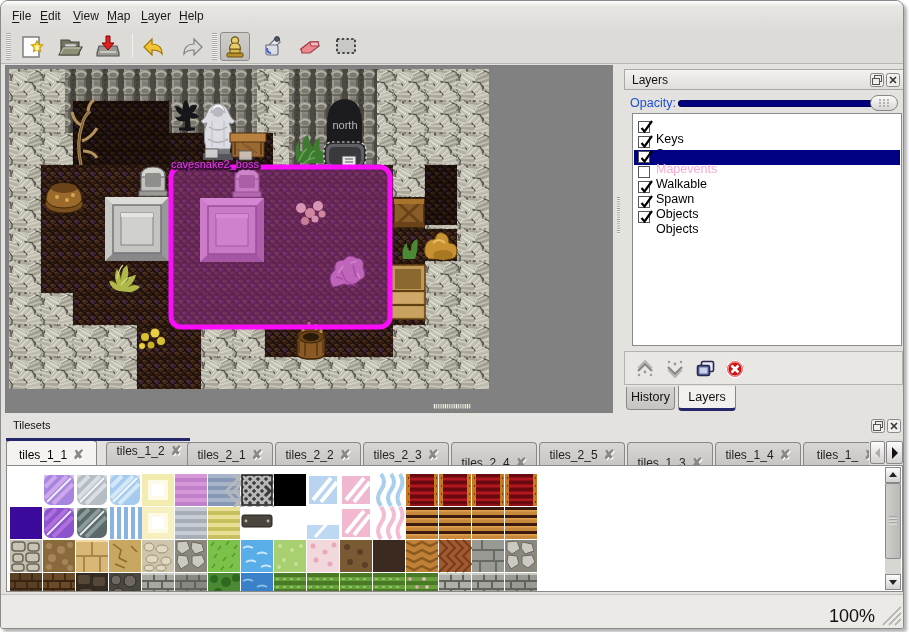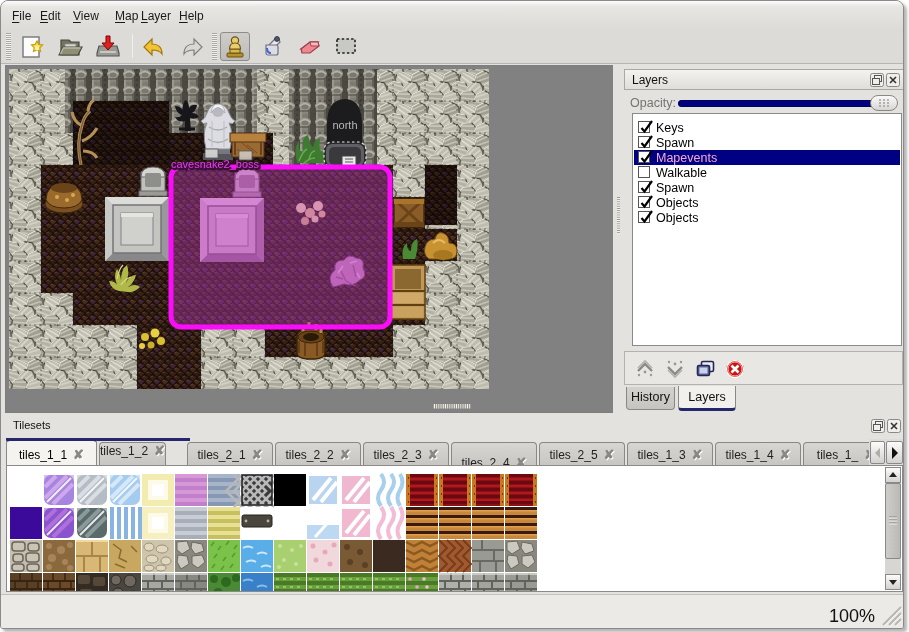--- a/index.html
+++ b/index.html
@@ -19,21 +19,21 @@
 #mappane{position:absolute;left:4px;top:64px;width:608px;height:348px;background:#818181;
  border:1px solid #7e7e7e;border-right:none}
 #map{position:absolute;left:3px;top:3px}
 #vsplit{position:absolute;left:617px;top:64px;width:4px;height:348px;background:#e4e2df}
 #rightdock{position:absolute;left:622px;top:64px;width:281px;height:348px;background:#e4e2df}
 .dtitle{position:absolute;height:21px;background:linear-gradient(#f4f2ef,#e0deda);
  border:1px solid #aaa8a5;font-size:12px;color:#111}
 #llist{position:absolute;left:9px;top:48px;width:270px;height:233px;background:#fff;border:1px solid #8c8a88}
 .lrow{position:absolute;left:1px;width:266px;height:15px;font-size:12.5px;color:#000}
 .lrow .cb{position:absolute;left:4px;top:1px;width:12px;height:12px;background:#fff;border:1px solid #555}
-.lrow .lt{position:absolute;left:22px;top:1px}
+.lrow .lt{position:absolute;left:22px;top:12px}
 .sel{background:#000082;color:#f9a8d4}
 #lbtns{position:absolute;left:1px;top:286px;width:279px;height:34px;background:#e9e7e4;border:1px solid #b4b2af}
 .btab{position:absolute;top:322px;height:23px;font-size:12.5px;color:#111;text-align:center;
  border:1px solid #8a8886;border-top:none;border-radius:0 0 4px 4px;background:linear-gradient(#d4d2cf,#c6c4c1)}
 .btab.act{background:#f2f0ed;border-bottom:3px solid #26266a;height:25px;top:321px;z-index:2}
 #tiledock{position:absolute;left:4px;top:414px;width:899px;height:178px;background:#e4e2df}
 #tilebar{position:absolute;left:1px;top:24px;width:897px;height:26px}
 .ttab{position:absolute;top:3px;height:23px;font-size:12px;color:#222;
  border:1px solid #8a8886;border-bottom:none;border-radius:4px 4px 0 0;background:linear-gradient(#d8d6d3,#c8c6c3)}
 .ttab.act{top:0px;height:26px;background:#f5f3f0;border-top:2px solid #26266a;z-index:2;color:#000}
@@ -44,21 +44,21 @@
  border-top:1px solid #c4c2bf}
 #zoom{position:absolute;right:30px;top:11px;font-size:18px;color:#111}
 .sb{background:linear-gradient(#fbfbfb,#d4d2cf);border:1px solid #8a8888}
 </style></head>
 <body>
 <div id="win">
 <div id="menubar">
 <div class="mi" style="left:11px"><u>F</u>ile</div>
 <div class="mi" style="left:39px"><u>E</u>dit</div>
 <div class="mi" style="left:72px"><u>V</u>iew</div>
-<div class="mi" style="left:114px"><u>M</u>ap</div>
+<div class="mi" style="left:106px"><u>M</u>ap</div>
 <div class="mi" style="left:140px"><u>L</u>ayer</div>
 <div class="mi" style="left:178px"><u>H</u>elp</div>
 </div>
 <div id="toolbar">
 <div class="handle" style="left:5px"></div>
 <div class="tbtn" style="left:17px"><svg width="28" height="28" viewBox="0 0 28 28" style="">
           <rect x="5" y="5" width="16" height="20" fill="#fcfcfc" stroke="#777" stroke-width="1.4"></rect>
 <path d="M19 9 l1.8 3.4 3.8 .6 -2.8 2.7 .7 3.8 -3.5 -1.8 -3.4 1.8 .6 -3.8 -2.7 -2.7 3.7 -.6z" fill="#ffe04a" stroke="#c8a010" stroke-width="1.2"></path>
 <circle cx="19" cy="16" r="2.2" fill="#fff2b0"></circle>
 </svg></div>
@@ -428,21 +428,21 @@
         <svg style="position:absolute;right:19px;top:3px" width="14" height="14">
           <rect x="0.5" y="0.5" width="13" height="13" rx="2" fill="#f0eeeb" stroke="#8a8888"></rect>
           <rect x="4.5" y="2.5" width="7" height="6" fill="none" stroke="#555"></rect>
           <rect x="2.5" y="5.5" width="7" height="6" fill="#f0eeeb" stroke="#555"></rect>
         </svg>
         <svg style="position:absolute;right:3px;top:3px" width="14" height="14">
           <rect x="0.5" y="0.5" width="13" height="13" rx="2" fill="#f0eeeb" stroke="#8a8888"></rect>
           <path d="M4 4 l6 6 M10 4 l-6 6" stroke="#333" stroke-width="1.6"></path>
         </svg>
       </div>
-      <div style="position:absolute;left:7px;top:31px;font-size:12.5px;color:#737373">Opacity:</div>
+      <div style="position:absolute;left:7px;top:31px;font-size:12.5px;color:#1d4ed8">Opacity:</div>
       <div style="position:absolute;left:55px;top:35px;width:216px;height:7px;background:#00007e;border-radius:3px;border:1px solid #00005e"></div>
       <div style="position:absolute;left:247px;top:30px;width:28px;height:16px;background:linear-gradient(#fafaf8,#d8d6d3);border:1px solid #8a8886;border-radius:8px"><svg width="26" height="14">
           <g fill="#999">
             <circle cx="9" cy="4" r="0.9"></circle>
             <circle cx="13" cy="4" r="0.9"></circle>
             <circle cx="17" cy="4" r="0.9"></circle>
             <circle cx="9" cy="7" r="0.9"></circle>
             <circle cx="13" cy="7" r="0.9"></circle>
             <circle cx="17" cy="7" r="0.9"></circle>
             <circle cx="9" cy="10" r="0.9"></circle>
@@ -613,27 +613,27 @@
         <rect x="4.5" y="2.5" width="7" height="6" fill="none" stroke="#555"></rect>
         <rect x="2.5" y="5.5" width="7" height="6" fill="#f0eeeb" stroke="#555"></rect>
       </svg>
       <svg style="position:absolute;right:3px;top:4px" width="14" height="14">
         <rect x="0.5" y="0.5" width="13" height="13" rx="2" fill="#f0eeeb" stroke="#8a8888"></rect>
         <path d="M4 4 l6 6 M10 4 l-6 6" stroke="#333" stroke-width="1.6"></path>
       </svg>
       <div style="position:absolute;left:1px;top:23px;width:184px;height:2.5px;background:#26266a"></div>
       <div id="tilebar">
         <div class="ttab act" style="left:0px;width:91px;text-align:center;padding-top:6px">tiles_1_1<span class="tx">✘</span></div>
-        <div class="ttab" style="left:93px;width:67px;text-align:center;padding-top:0">tiles_1_2<span class="tx">✘</span></div>
+        <div class="ttab" style="left:100px;width:86px;text-align:center;padding-top:0">tiles_1_2<span class="tx">✘</span></div>
         <div class="ttab" style="left:181px;width:86px;text-align:center;padding-top:4px">tiles_2_1<span class="tx">✘</span></div>
         <div class="ttab" style="left:269px;width:86px;text-align:center;padding-top:4px">tiles_2_2<span class="tx">✘</span></div>
         <div class="ttab" style="left:357px;width:86px;text-align:center;padding-top:4px">tiles_2_3<span class="tx">✘</span></div>
         <div class="ttab" style="left:445px;width:86px;text-align:center;padding-top:12px">tiles_2_4<span class="tx">✘</span></div>
         <div class="ttab" style="left:533px;width:86px;text-align:center;padding-top:4px">tiles_2_5<span class="tx">✘</span></div>
-        <div class="ttab" style="left:621px;width:86px;text-align:center;padding-top:4px">tiles_1_3<span class="tx">✘</span></div>
+        <div class="ttab" style="left:621px;width:86px;text-align:center;padding-top:12px">tiles_1_3<span class="tx">✘</span></div>
         <div class="ttab" style="left:709px;width:86px;text-align:center;padding-top:4px">tiles_1_4<span class="tx">✘</span></div>
         <div class="ttab" style="left:797px;width:86px;text-align:center;padding-top:4px">tiles_1_<span class="tx">✘</span></div>
         <div style="position:absolute;left:863px;top:0;width:34px;height:26px;background:#dedcd9;z-index:3"></div>
         <div class="sb" style="position:absolute;left:864px;top:2px;width:15px;height:23px;border-radius:2px;z-index:4"><svg width="13" height="21">
             <path d="M9 6 l-5 5 5 5z" fill="#b0aeab"></path>
           </svg></div>
         <div class="sb" style="position:absolute;left:880px;top:2px;width:17px;height:23px;border-radius:2px;z-index:4"><svg width="15" height="21">
             <path d="M5 5 l6 6 -6 6z" fill="#111"></path>
           </svg></div>
       </div>

